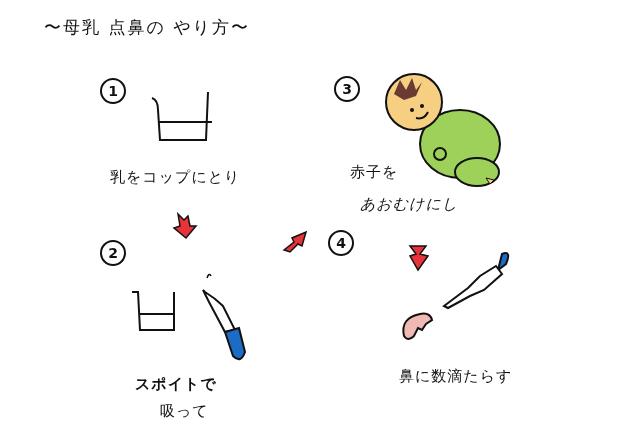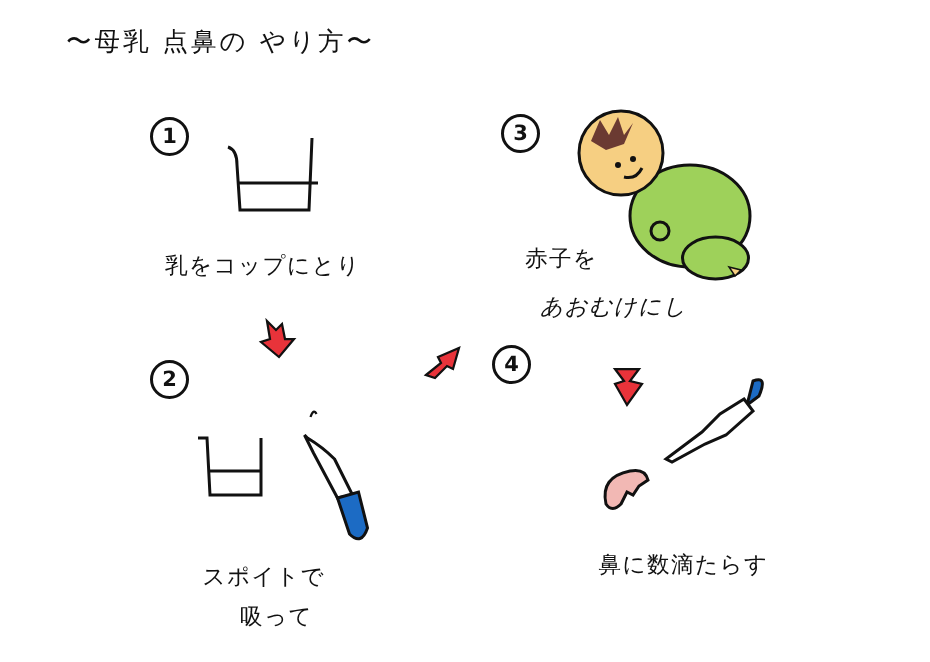--- a/index.html
+++ b/index.html
@@ -28,21 +28,21 @@
 <div class="abs num" style="left:100px;top:240px;">2</div>
 <svg style="left:130px;top:290px;" width="50" height="45">
   <path d="M2 2 L8 2 L10 40 L44 40 L44 2" fill="none" stroke="#111" stroke-width="2"></path>
   <path d="M10 24 L44 24" stroke="#111" stroke-width="2"></path>
 </svg>
 <svg style="left:195px;top:272px;" width="70" height="100">
   <path d="M12 6 Q14 0 16 4" fill="none" stroke="#111" stroke-width="1.5"></path>
   <path d="M8 18 L14 30 L30 60 L40 58 L28 34 Q20 26 10 20 Z" fill="#fff" stroke="#111" stroke-width="2"></path>
   <path d="M30 60 L44 56 L50 80 Q46 92 38 84 Z" fill="#1c6bc4" stroke="#111" stroke-width="2"></path>
 </svg>
-<div class="abs cap" style="left:135px;top:375px;">スポイトで</div>
+<div class="abs cap" style="left:135px;top:375px;font-weight:bold;">スポイトで</div>
 <div class="abs cap" style="left:160px;top:402px;">吸って</div>
 
 <svg style="left:280px;top:228px;" width="30" height="26">
   <path d="M4 22 L14 14 L12 10 L26 4 L22 18 L18 16 L10 24 Z" fill="#e8333a" stroke="#111" stroke-width="1.5"></path>
 </svg>
 
 <div class="abs num" style="left:334px;top:76px;">3</div>
 <svg style="left:382px;top:72px;" width="130" height="120">
   <ellipse cx="78" cy="72" rx="40" ry="34" fill="#9ed15a" stroke="#111" stroke-width="2"></ellipse>
   <ellipse cx="95" cy="100" rx="22" ry="14" fill="#9ed15a" stroke="#111" stroke-width="2"></ellipse>

